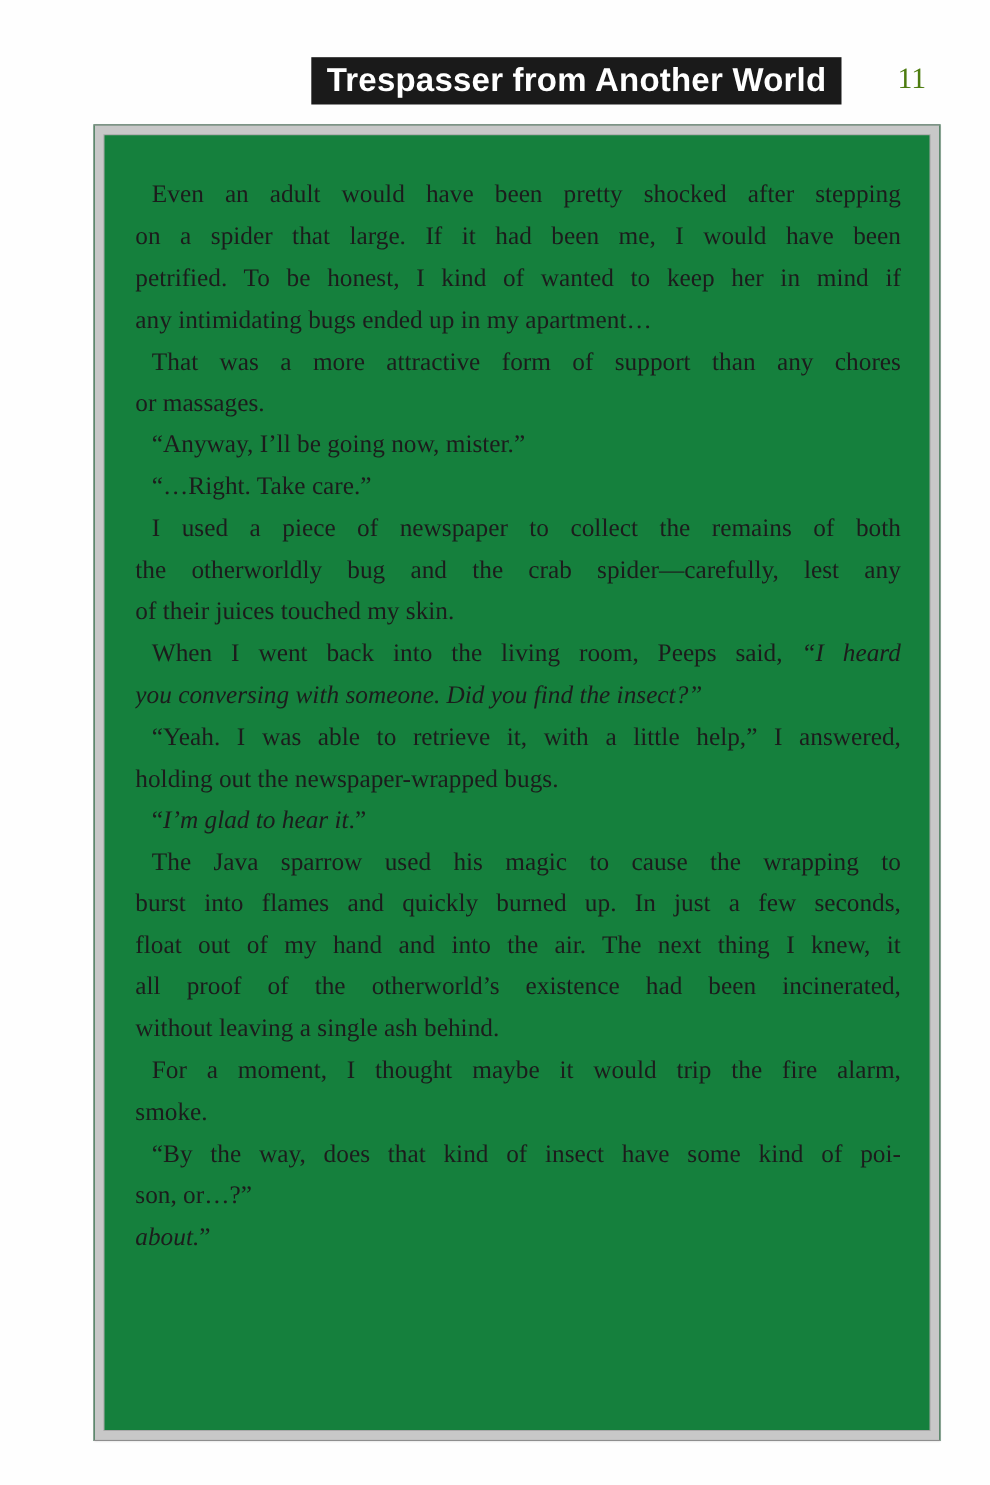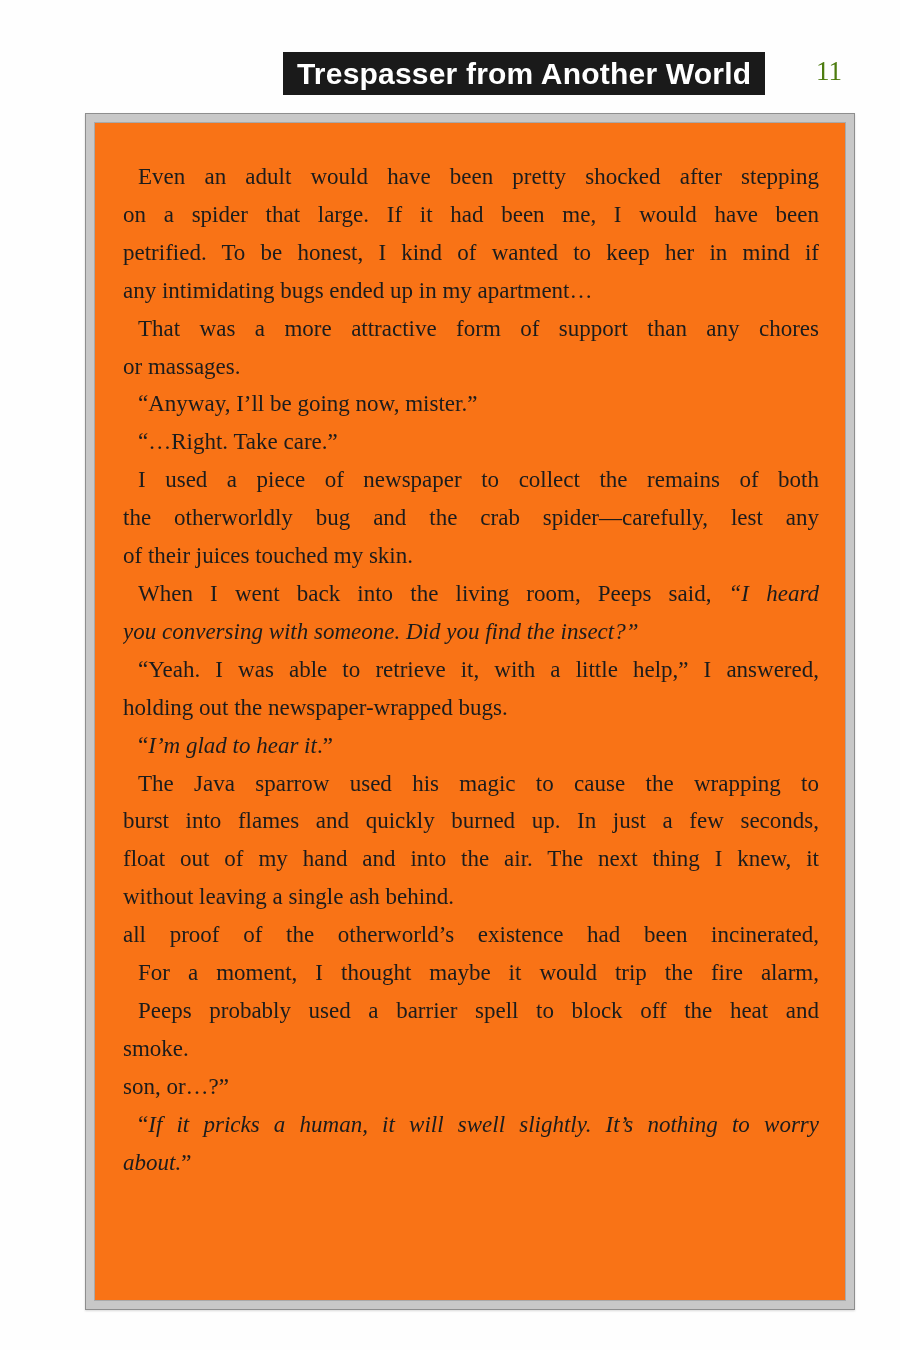--- a/index.html
+++ b/index.html
@@ -40,21 +40,21 @@
     color: #4d7c0f;
   }
   
   .frame {
     position: absolute;
     left: 85px;
     top: 113px;
     width: 770px;
     height: 1197px;
     box-sizing: border-box;
-    background: #f97316;
+    background: #15803d;
     border: 1px solid #8e8e8e;
     box-shadow:
       inset 0 0 0 8px #c8c8c8,
       inset 0 0 0 9px #a9a9a9,
       0 1px 2px rgba(0,0,0,0.15);
   }
   .text-block {
     position: absolute;
     left: 37px;
     top: 44px;
@@ -116,33 +116,32 @@
           <div class="line indent just"><span>“Yeah. I was able to retrieve it, with a little help,” I answered,</span></div>
           <div class="line"><span>holding out the newspaper-wrapped bugs.</span></div>
         </div>
         <div class="para">
           <div class="line indent"><span>“</span><em>I’m glad to hear it</em><span>.”</span></div>
         </div>
         <div class="para">
           <div class="line indent just"><span>The Java sparrow used his magic to cause the wrapping to</span></div>
           <div class="line just"><span>burst into flames and quickly burned up. In just a few seconds,</span></div>
           <div class="line just"><span>float out of my hand and into the air. The next thing I knew, it</span></div>
+          <div class="line just"><span>all proof of the otherworld’s existence had been incinerated,</span></div>
           <div class="line"><span>without leaving a single ash behind.</span></div>
-          <div class="line just"><span>all proof of the otherworld’s existence had been incinerated,</span></div>
         </div>
         <div class="para">
           <div class="line indent just"><span>For a moment, I thought maybe it would trip the fire alarm,</span></div>
         </div>
         <div class="para">
-          <div class="line indent just"><span>Peeps probably used a barrier spell to block off the heat and</span></div>
           <div class="line"><span>smoke.</span></div>
         </div>
         <div class="para">
+          <div class="line indent just"><span>“By the way, does that kind of insect have some kind of poi-</span></div>
           <div class="line"><span>son, or…?”</span></div>
         </div>
         <div class="para">
-          <div class="line indent just"><span>“</span><em>If it pricks a human, it will swell slightly. It’s nothing to worry</em></div>
           <div class="line"><em>about.</em><span>”</span></div>
         </div>
       </div>
   </div>
 
 </div>
 
 </body></html>

